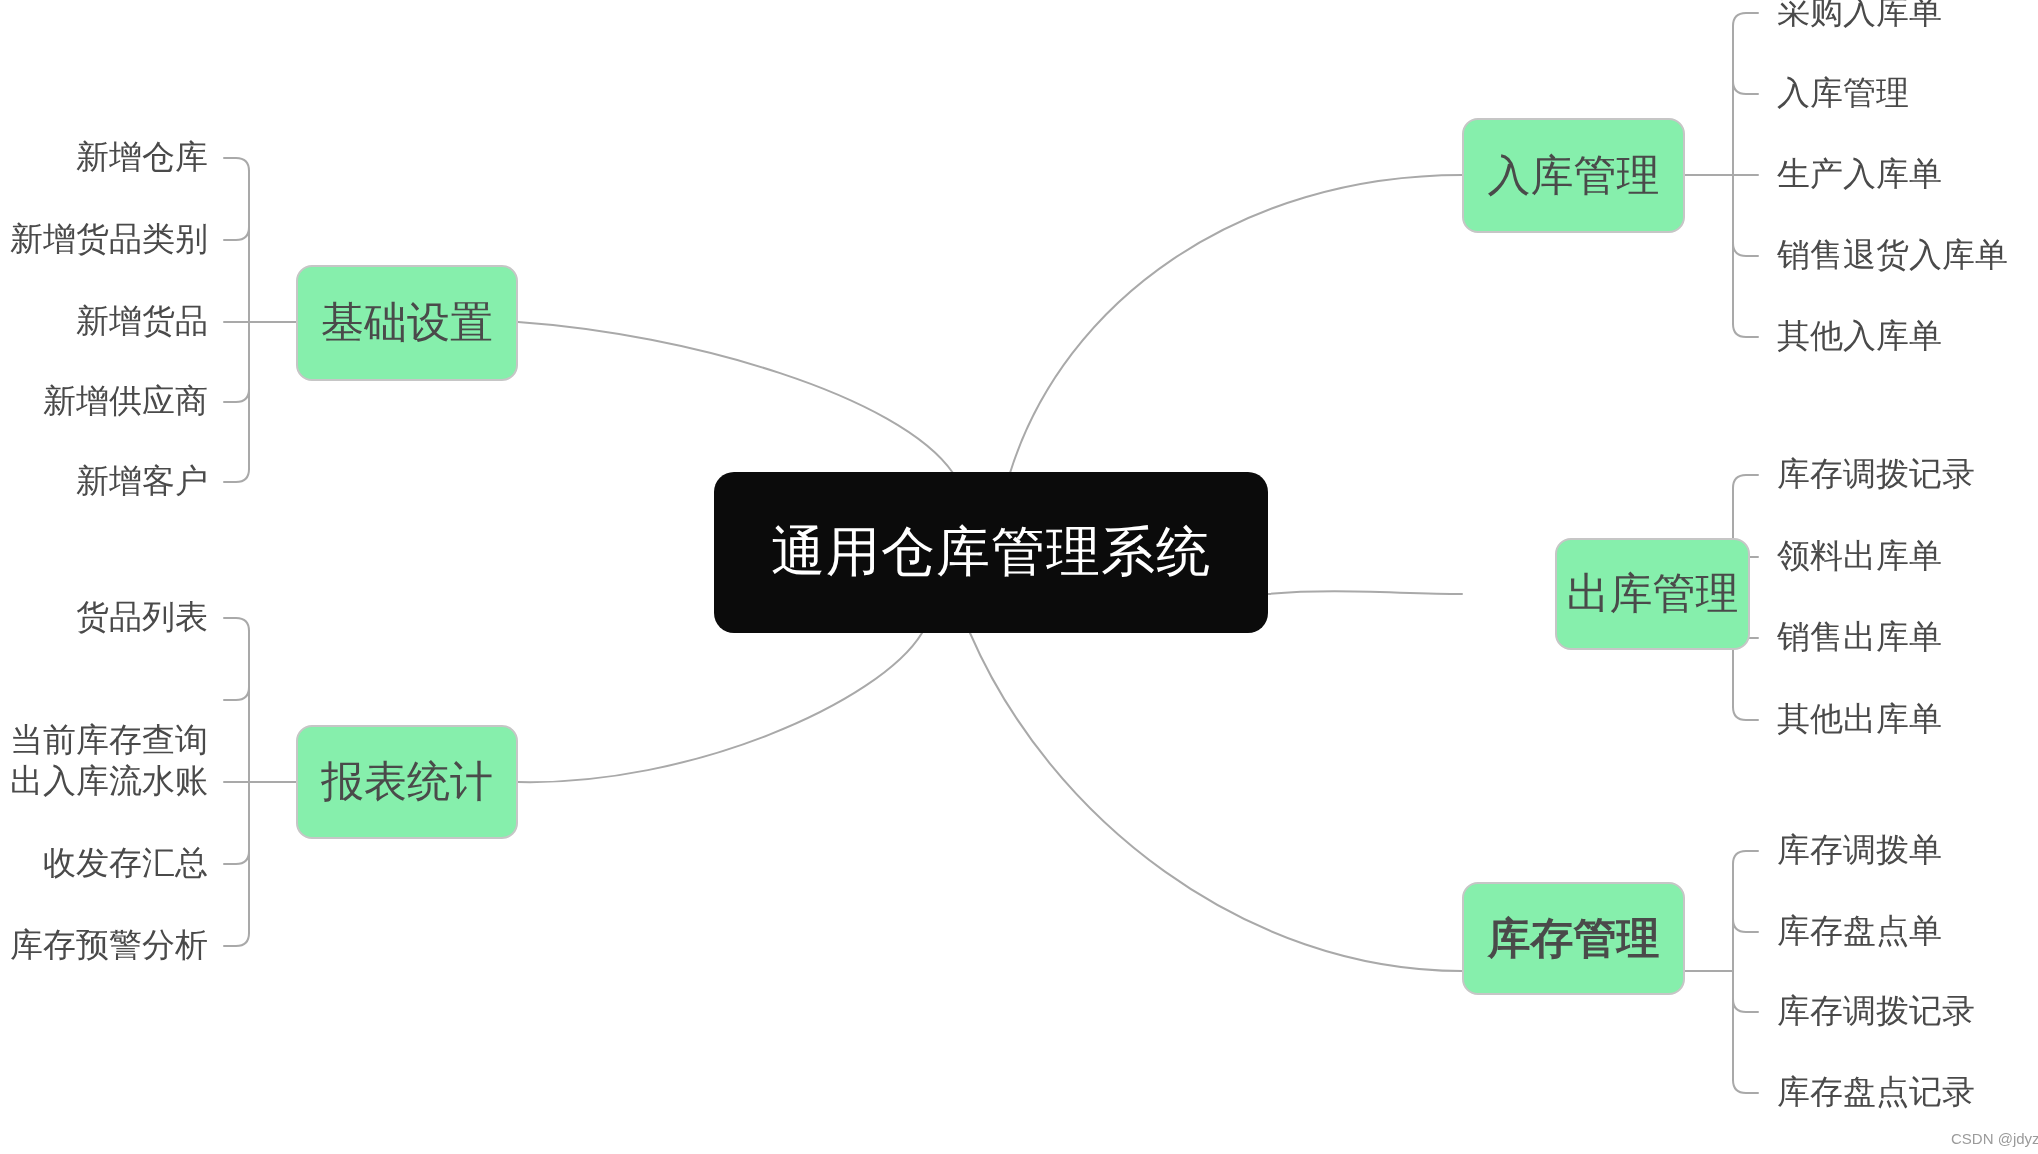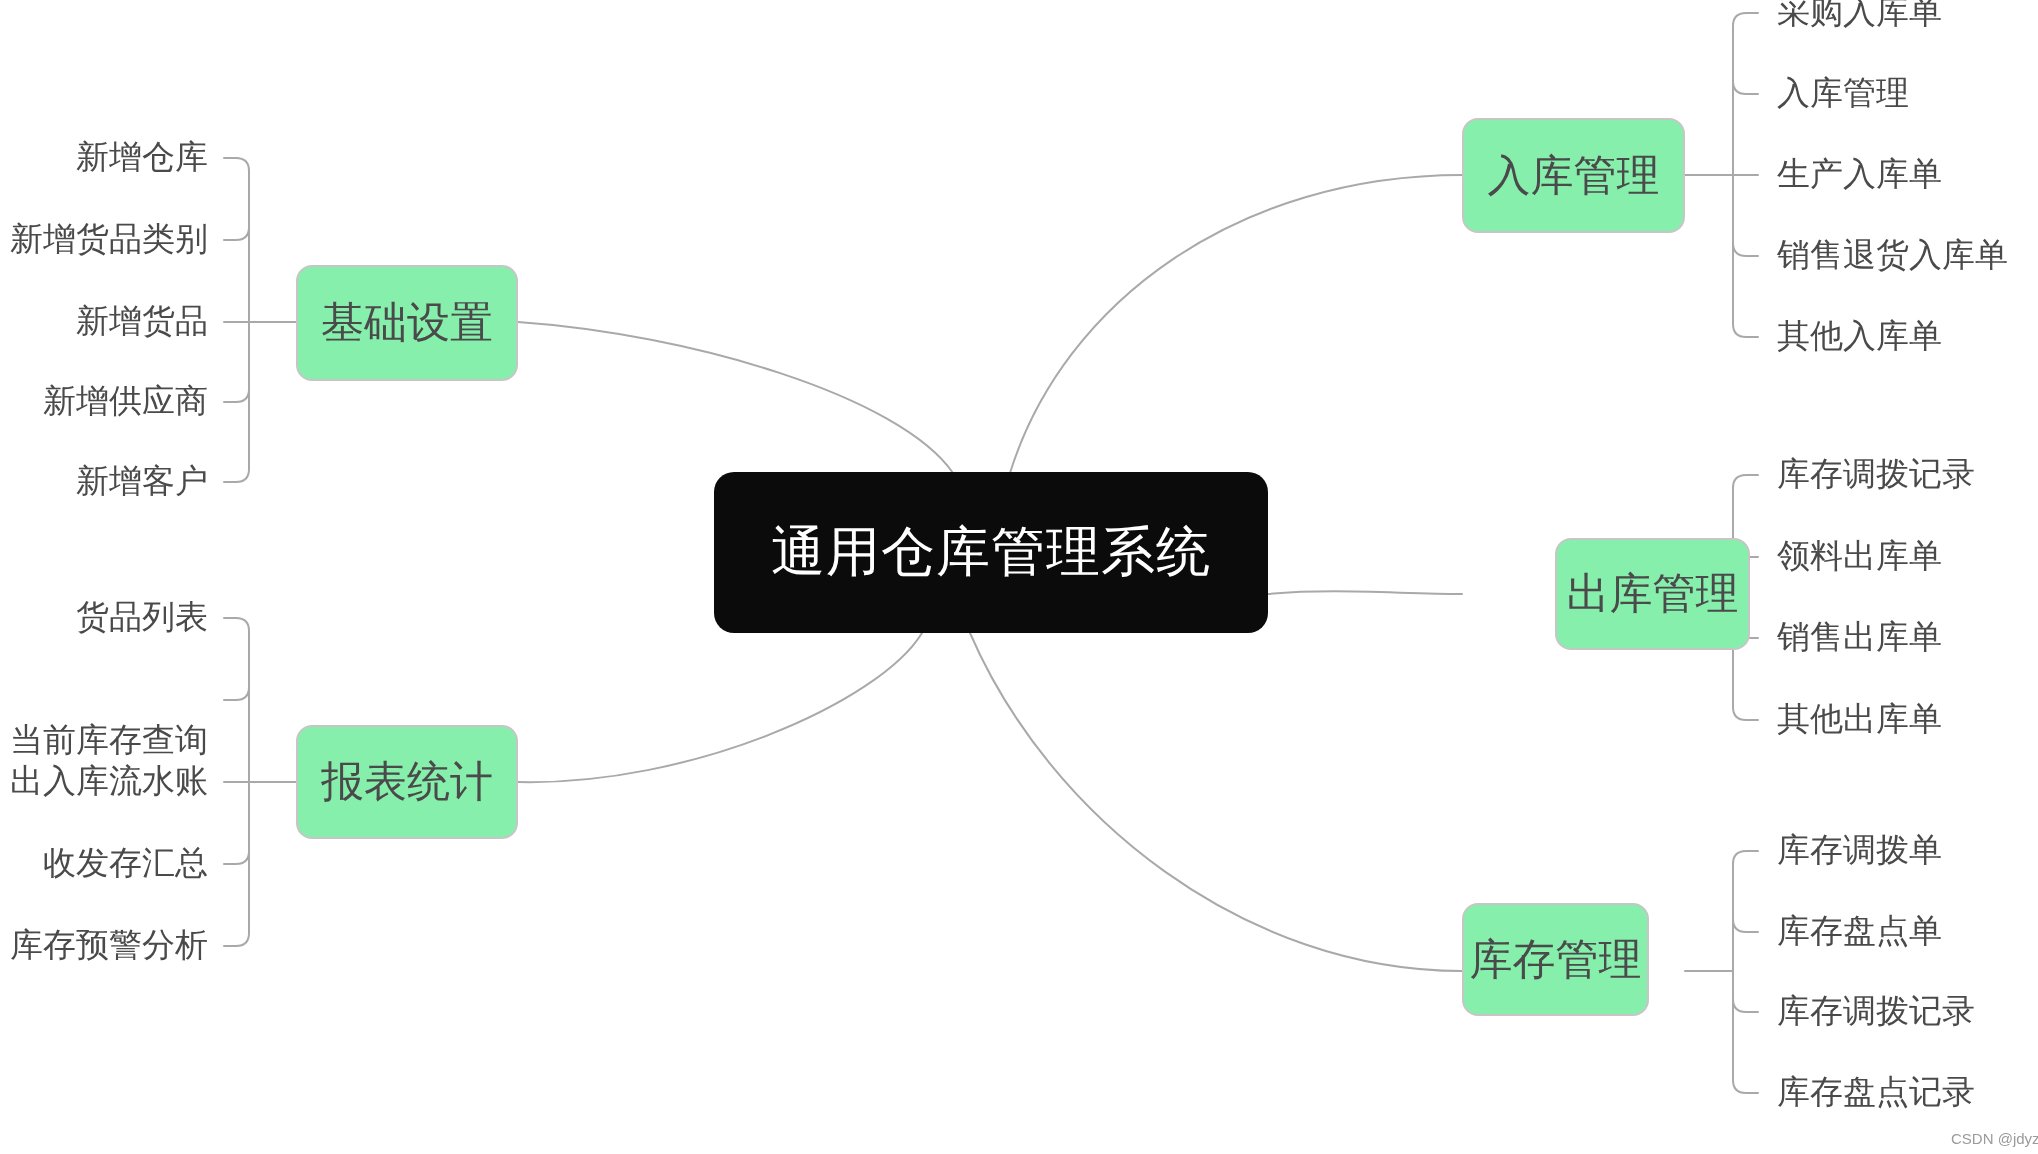--- a/index.html
+++ b/index.html
@@ -57,21 +57,21 @@
     background: #86efac;
     border: 2px solid var(--node-border);
     border-radius: 16px;
     color: var(--node-text);
     font-size: 43px;
   }
   .branch-jichu  { left: 296px;  top: 265px; width: 222px; height: 116px; }
   .branch-baobiao{ left: 296px;  top: 725px; width: 222px; height: 114px; }
   .branch-ruku   { left: 1462px; top: 118px; width: 223px; height: 115px; }
   .branch-chuku  { left: 1546px; top: 538px; width: 195px; height: 112px; margin-left: 9px; }
-  .branch-kucun  { left: 1462px; top: 903px; width: 187px; height: 113px; }
+  .branch-kucun  { left: 1462px; top: 882px; width: 223px; height: 113px; font-weight: bold; }
   .child-label {
     position: absolute;
     font-size: 33px;
     color: var(--node-text);
     white-space: nowrap;
     transform: translateY(-52%);
     line-height: 1.2;
   }
   .child-left  { right: 1830px; text-align: left; }
   .child-right { left: 1777px;  text-align: left; }

